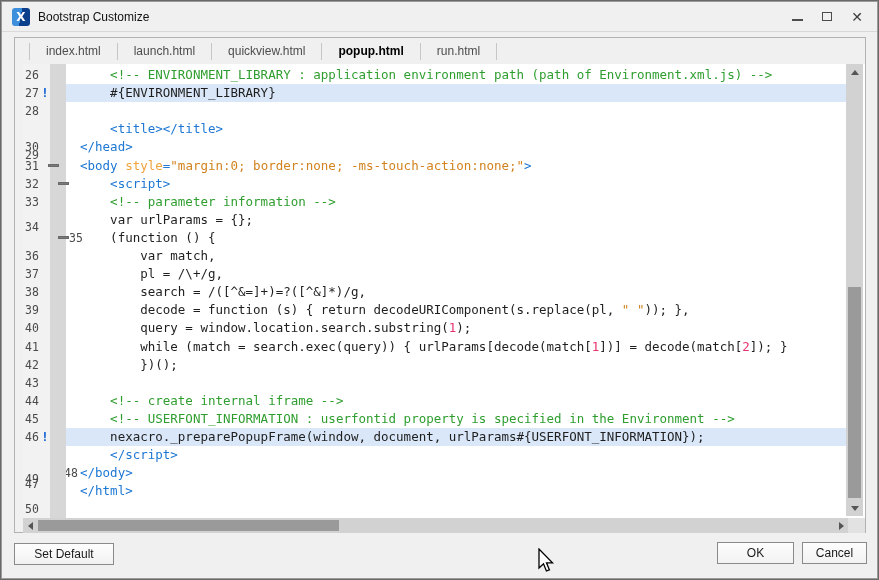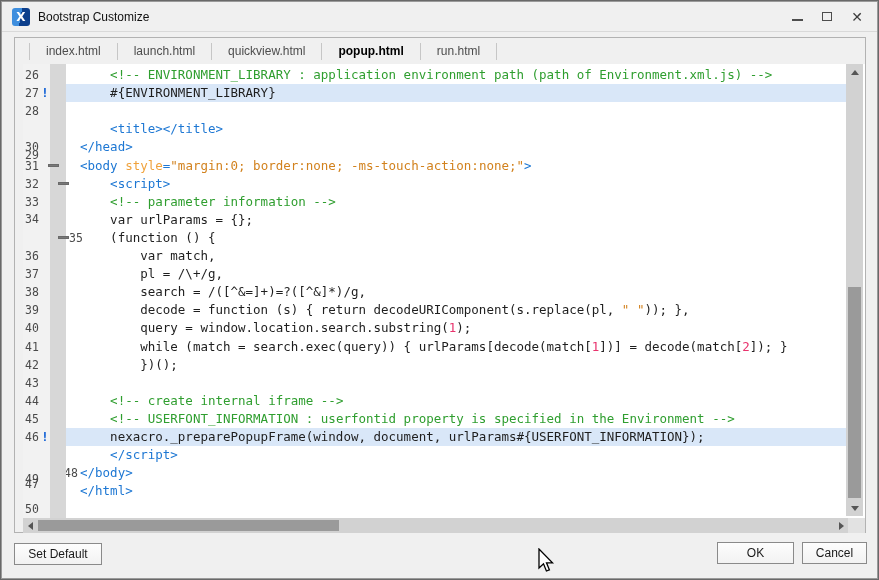--- a/index.html
+++ b/index.html
@@ -93,21 +93,21 @@
   .arr.down{border-left:4px solid transparent;border-right:4px solid transparent;border-top:5px solid #555;}
   .arr.left{border-top:4px solid transparent;border-bottom:4px solid transparent;border-right:5px solid #555;}
   .arr.right{border-top:4px solid transparent;border-bottom:4px solid transparent;border-left:5px solid #555;}
 
   
   .btn{
     position:absolute;height:22px;border:1px solid #8a8a8a;
     background:linear-gradient(#fdfdfd,#f2f2f2);
     font-size:12px;color:#1a1a1a;text-align:center;line-height:20px;cursor:default;
   }
-  .btn-setdefault{left:13px;top:542px;width:88px;}
+  .btn-setdefault{left:13px;top:542px;width:100px;}
   .btn-ok{left:716px;top:541px;width:77px;}
   .btn-cancel{left:801px;top:541px;width:65px;}
 
   .cursor{position:absolute;left:536px;top:547px;width:18px;height:26px;pointer-events:none;}
 </style>
 </head>
 <body>
 
 <div class="window">
 
@@ -141,21 +141,21 @@
         <div class="gutter">
             <div class="line-number" style="top: 2px;">26</div>
             <div class="line-number" style="top: 20.1px;">27</div>
             <div class="warn" style="top: 20.1px;">!</div>
             <div class="line-number" style="top: 38.2px;">28</div>
             <div class="line-number" style="top: 56.3px; margin-top: 26px;">29</div>
             <div class="line-number" style="top: 74.4px;">30</div>
             <div class="line-number" style="top: 92.5px;">31</div>
             <div class="line-number" style="top: 110.6px;">32</div>
             <div class="line-number" style="top: 128.7px;">33</div>
-            <div class="line-number" style="top: 146px;">34</div>
+            <div class="line-number" style="top: 154px;">34</div>
             <div class="line-number" style="top: 164.9px; margin-left: 44px;">35</div>
             <div class="line-number" style="top: 183px;">36</div>
             <div class="line-number" style="top: 201.1px;">37</div>
             <div class="line-number" style="top: 219.2px;">38</div>
             <div class="line-number" style="top: 237.3px;">39</div>
             <div class="line-number" style="top: 255.4px;">40</div>
             <div class="line-number" style="top: 273.5px;">41</div>
             <div class="line-number" style="top: 291.6px;">42</div>
             <div class="line-number" style="top: 309.7px;">43</div>
             <div class="line-number" style="top: 327.8px;">44</div>

